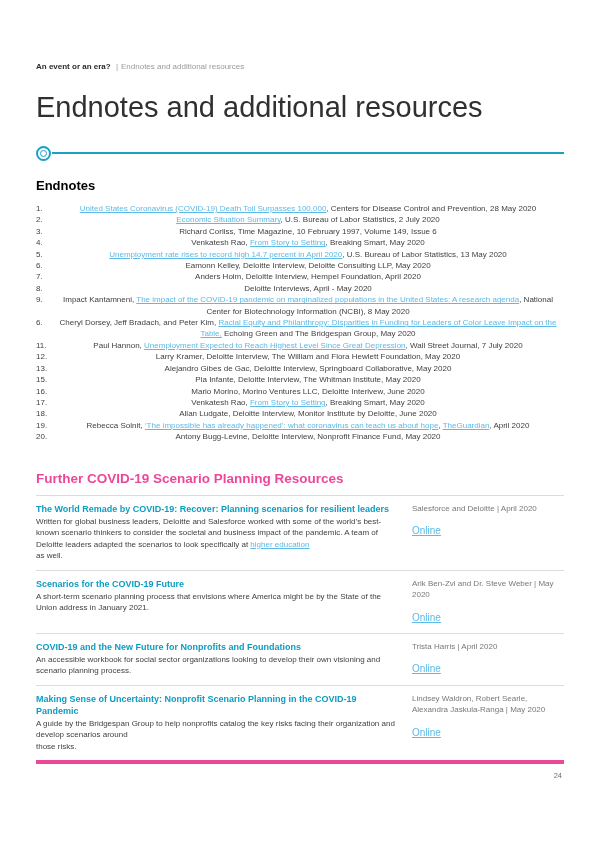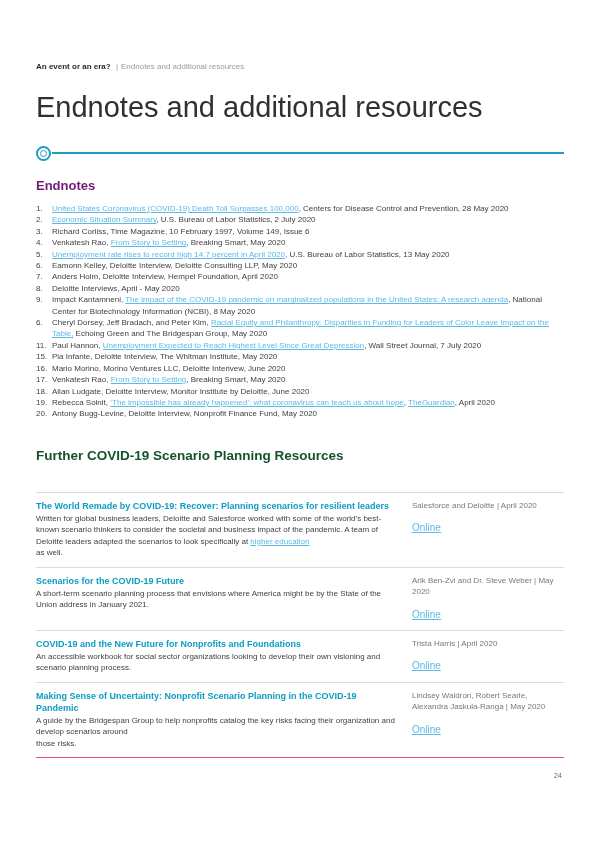--- a/index.html
+++ b/index.html
@@ -16,29 +16,29 @@
   
   .page-title { margin-top:19px; font-size:29px; line-height:33px; font-weight:300;
     color:#303030; letter-spacing:0; }
   
   .decor { display:flex; align-items:center; margin-top:21px; height:16px; }
   .ring-outer { width:15px; height:15px; border:2px solid #1d9fc4; border-radius:50%;
     display:flex; align-items:center; justify-content:center; flex:0 0 auto; }
   .ring-inner { width:7px; height:7px; border:1.5px solid #1d9fc4; border-radius:50%; }
   .decor-line { flex:1 1 auto; height:2px; background:#1d9fc4; margin-left:1px; }
   
-  .endnotes-heading { margin-top:17px; font-size:13px; line-height:16px; font-weight:700; color:#701a75; }
+  .endnotes-heading { margin-top:17px; font-size:13px; line-height:16px; font-weight:700; color:#000000; }
   .endnotes-list { list-style:none; margin-top:9px; }
   .endnote { display:flex; font-size:8px; line-height:11.4px; color:#3f3f3f; }
   .endnote .num { flex:0 0 16px; }
-  .endnote .endnote-text { flex:1 1 auto; }
+  .endnote .endnote-text { flex:1 1 auto;text-align:center; }
   a.lnk { color:#5db9e6; text-decoration:underline; cursor:pointer; }
   
-  .resources-heading { margin-top:27px; font-size:13.5px; line-height:17px; font-weight:700; color:#14532d; }
-  .resources-list { margin-top:28px; border-bottom:1px solid #ec4899; }
+  .resources-heading { margin-top:27px; font-size:13.5px; line-height:17px; font-weight:700; color:#ec4899; }
+  .resources-list { margin-top:8px; border-bottom:4px solid #ec4899; }
   .resource-row { display:flex; border-top:1px solid #dcdcdc; padding:7px 0 8px 0; }
   .res-left { flex:1 1 auto; padding-right:14px; max-width:376px; }
   .res-right { flex:0 0 152px; }
   .res-title { display:block; font-size:9px; line-height:12px; font-weight:700;
     color:#0d9dc2; text-decoration:none; cursor:pointer; }
   .res-body { margin-top:1px; font-size:8px; line-height:11.5px; color:#3f3f3f; }
   .res-attrib { font-size:8px; line-height:11.5px; color:#75787b; }
   .res-online { display:inline-block; margin-top:12px; font-size:10px; line-height:10px; }
   
   .page-number { position:absolute; top:771px; right:38px; font-size:7.5px; color:#6e6e6e; }
@@ -113,21 +113,29 @@
   <li class="endnote">
     <span class="num">6.</span>
     <span class="endnote-text"><span>Cheryl Dorsey, Jeff Bradach, and Peter Kim, </span><a class="lnk">Racial Equity and Philanthropy: Disparities in Funding for Leaders of Color Leave Impact on the Table,</a><span> Echoing Green and The Bridgespan Group, May 2020</span></span>
   </li>
 
   <li class="endnote">
     <span class="num">11.</span>
     <span class="endnote-text"><span>Paul Hannon, </span><a class="lnk">Unemployment Expected to Reach Highest Level Since Great Depression</a><span>, Wall Street Journal, 7 July 2020</span></span>
   </li>
 
-
+  <li class="endnote">
+    <span class="num">12.</span>
+    <span class="endnote-text"><span>Larry Kramer, Deloitte Interview, The William and Flora Hewlett Foundation, May 2020</span></span>
+  </li>
+
+  <li class="endnote">
+    <span class="num">13.</span>
+    <span class="endnote-text"><span>Alejandro Gibes de Gac, Deloitte Interview, Springboard Collaborative, May 2020</span></span>
+  </li>
 
 
   <li class="endnote">
     <span class="num">15.</span>
     <span class="endnote-text"><span>Pia Infante, Deloitte Interview, The Whitman Institute, May 2020</span></span>
   </li>
 
   <li class="endnote">
     <span class="num">16.</span>
     <span class="endnote-text"><span>Mario Morino, Morino Ventures LLC, Deloitte Interivew, June 2020</span></span>

